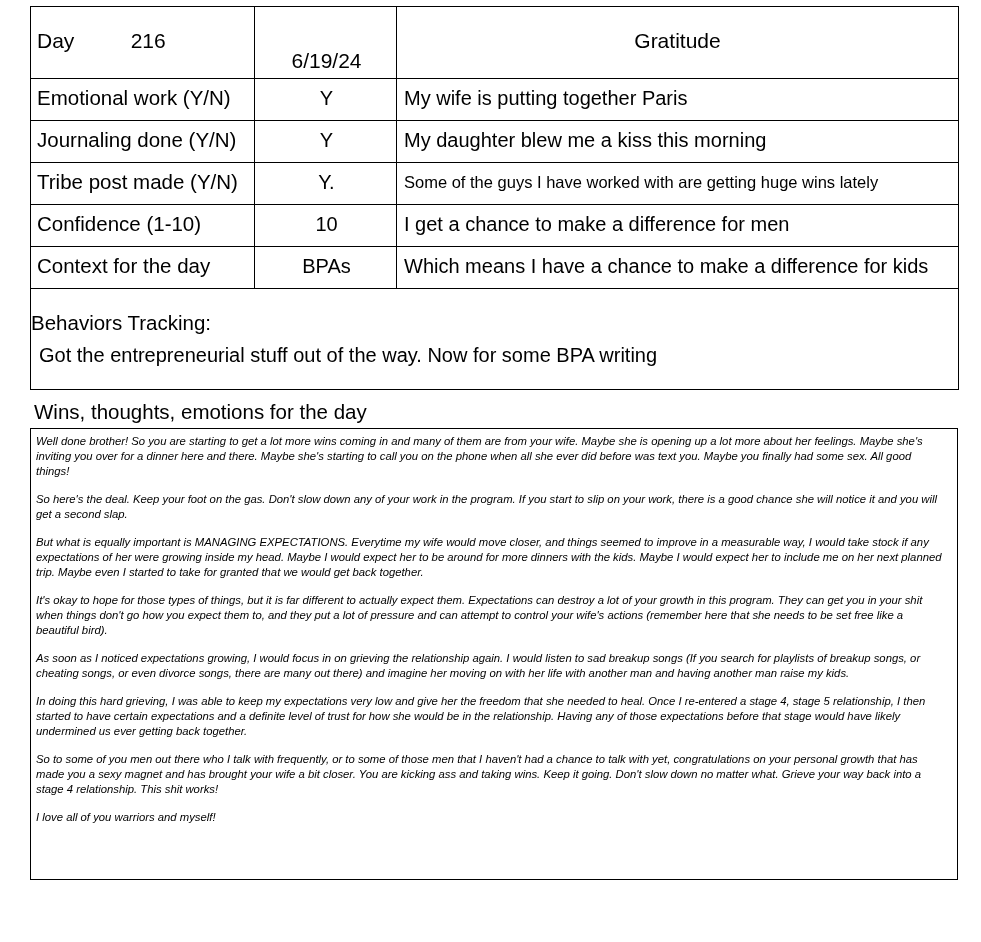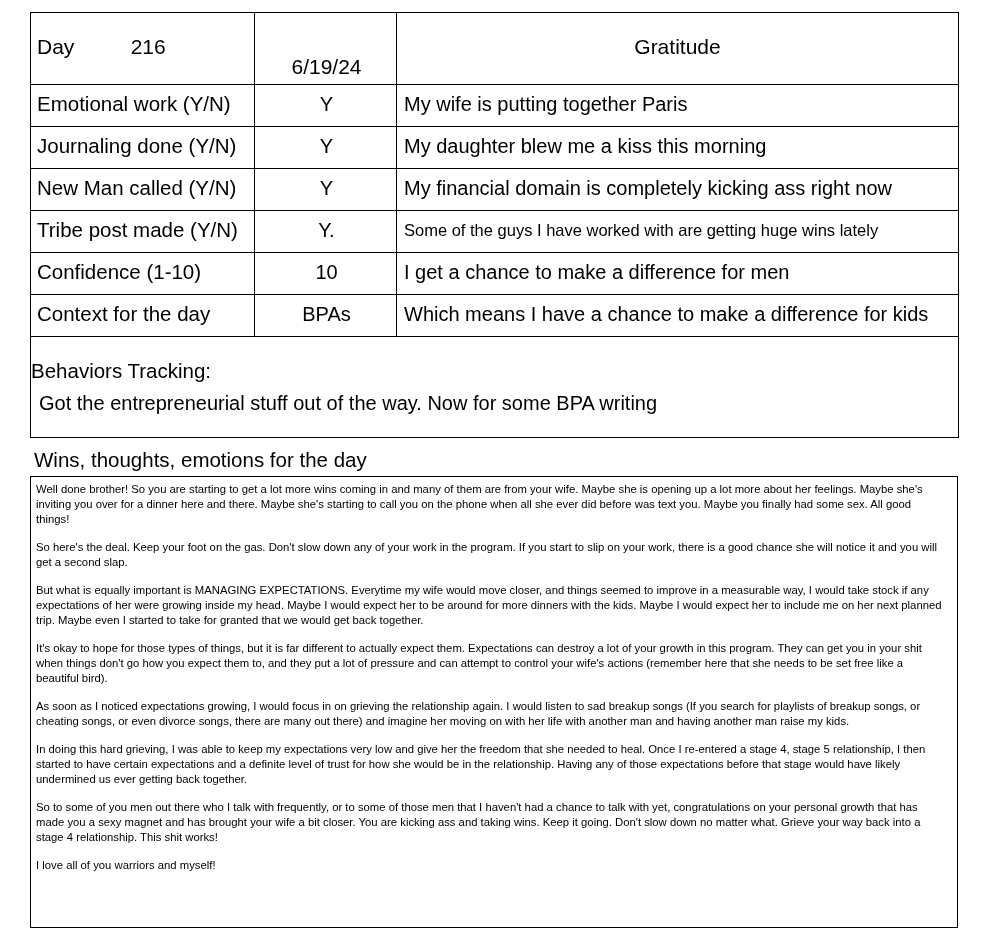--- a/index.html
+++ b/index.html
@@ -12,21 +12,21 @@
     height: 942px;
     font-family: "Liberation Sans", sans-serif;
     color: #000000;
     overflow: hidden;
   }
   .page {
     position: relative;
     width: 824px;
     height: 942px;
     box-sizing: border-box;
-    padding: 12px 22px 0 30px;
+    padding: 6px 22px 0 30px;
   }
 
   
   table.tracker {
     border-collapse: collapse;
     width: 928px;
     table-layout: fixed;
   }
   table.tracker td {
     border: 1.5px solid #000000;
@@ -109,20 +109,21 @@
     box-sizing: border-box;
     height: 452px;
     padding: 5px 6px 0 5px;
     overflow: hidden;
   }
   .journal-box p {
     margin: 0 4px 13px 0;
     font-size: 11.3px;
     line-height: 1.33;
     text-align: left;
+    font-style: italic;
   }
   .journal-box p:last-child { margin-bottom: 0; }
 </style>
 </head>
 <body>
 
 <div class="page">
 
   <table class="tracker">
     <colgroup>
@@ -163,31 +164,20 @@
           <div class="label-cell">Journaling done (Y/N)</div>
         </td>
         <td>
           <div class="cell-pad val-cell">Y</div>
         </td>
         <td>
           <div class="grat-cell">My daughter blew me a kiss this morning</div>
         </td>
       </tr>
 
-      <tr class="row-std">
-        <td>
-          <div class="label-cell">New Man called (Y/N)</div>
-        </td>
-        <td>
-          <div class="cell-pad val-cell">Y</div>
-        </td>
-        <td>
-          <div class="grat-cell">My financial domain is completely kicking ass right now</div>
-        </td>
-      </tr>
 
       <tr class="row-std">
         <td>
           <div class="label-cell">Tribe post made (Y/N)</div>
         </td>
         <td>
           <div class="cell-pad val-cell">Y.</div>
         </td>
         <td>
           <div class="grat-cell small">Some of the guys I have worked with are getting huge wins lately</div>

